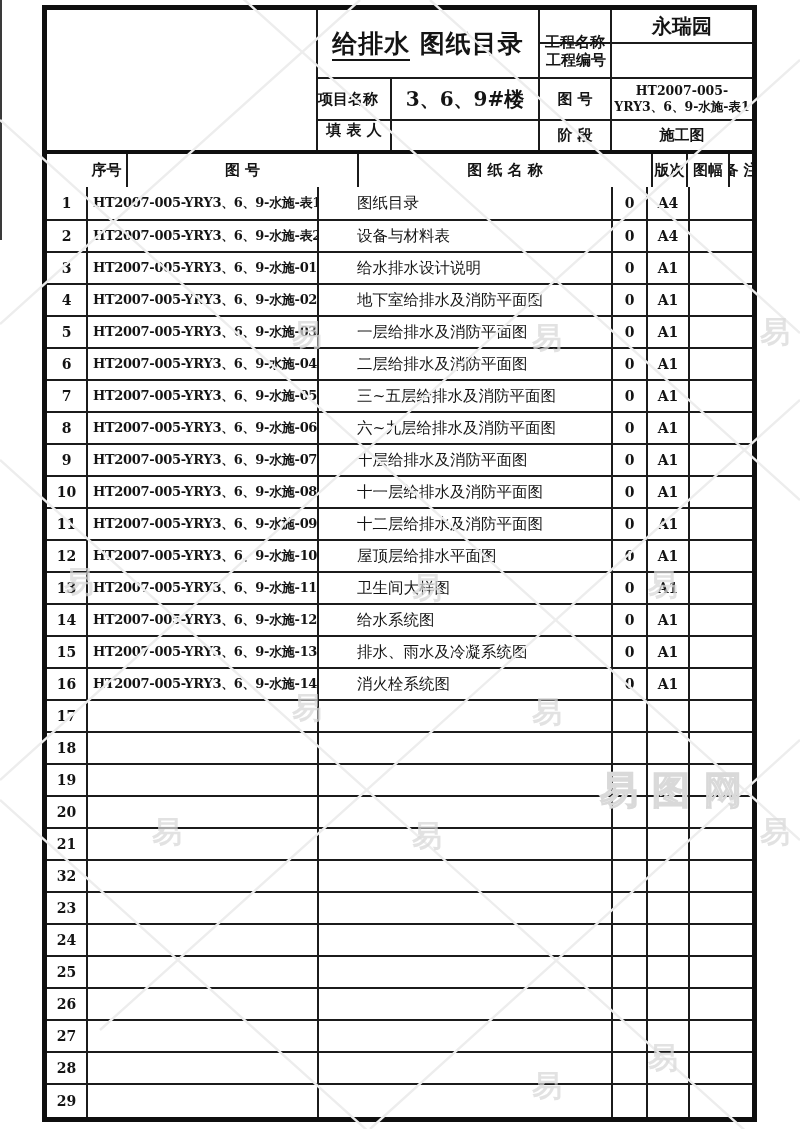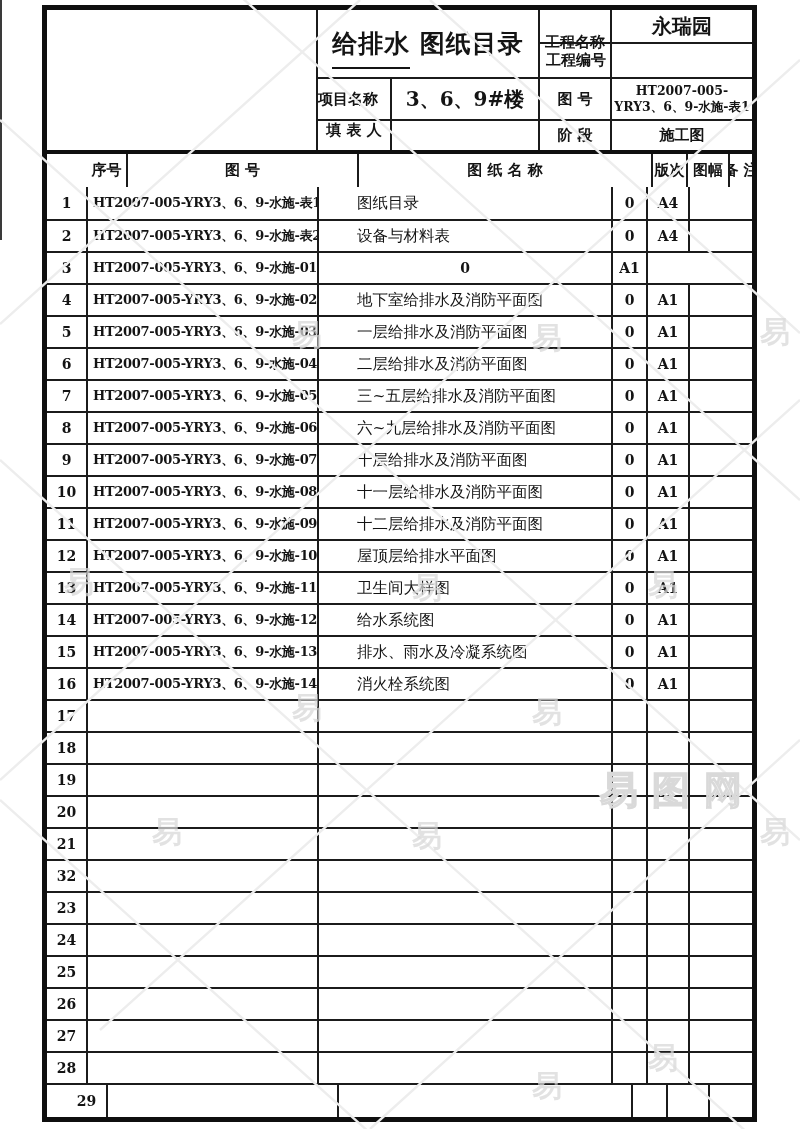--- a/index.html
+++ b/index.html
@@ -24,33 +24,33 @@
     z-index:1;
   }
 
   
   .header-zone { position:absolute; left:0; top:0; right:0; height:140px; }
   .hz-line { position:absolute; background:#1b1b1b; }
   .hz-cell { position:absolute; display:flex; align-items:center; justify-content:center; text-align:center; }
   .hz-label { font-weight:bold; font-size:15px; }
   .hz-value { font-weight:bold; font-size:20px; }
   .sheet-title { font-size:25px; font-weight:bold; letter-spacing:1px; white-space:nowrap; }
-  .sheet-title .u { border-bottom:2px solid #141414; padding-bottom:9px; }
+  .sheet-title .u { border-bottom:2px solid #141414; padding-bottom:1px; }
   .drawing-no-value { font-size:12.5px; line-height:1.25; padding:0 2px; }
 
   
   .table-zone {
     position:absolute; left:0; top:140px; right:0; bottom:0;
     border-top:4px solid #0f0f0f;
     display:flex; flex-direction:column;
   }
   .trow { display:grid; grid-template-columns:41px 231px 294px 35px 42px 1fr; height:32px; flex:0 0 auto; }
   .trow.head { height:33px;margin-left:40px; }
   .trow + .trow { border-top:2px solid #1b1b1b; }
-  .trow:last-child { flex:1 1 auto;padding-left:20px; }
+  .trow:last-child { flex:1 1 auto; }
   .td { border-right:2px solid #1b1b1b; display:flex; align-items:center; overflow:hidden; white-space:nowrap; }
   .td:last-child { border-right:none; }
   .td.center { justify-content:center; }
   .col-head { font-weight:bold; font-size:15px; }
   .cell-no { font-weight:bold; font-size:14px; }
   .cell-code { font-weight:bold; font-size:13px; padding-left:5px; letter-spacing:-0.3px; }
   .cell-name { font-size:15.5px; padding-left:38px; }
   .cell-rev, .cell-size { font-weight:bold; font-size:14px; }
 
   
@@ -124,20 +124,21 @@
           </div><div class="trow">
             <div class="td cell-no center">2</div>
             <div class="td cell-code">HT2007-005-YRY3、6、9-水施-表2</div>
             <div class="td cell-name">设备与材料表</div>
             <div class="td cell-rev center">0</div>
             <div class="td cell-size center">A4</div>
             <div class="td cell-note"></div>
           </div><div class="trow">
             <div class="td cell-no center">3</div>
             <div class="td cell-code">HT2007-005-YRY3、6、9-水施-01</div>
+            <div class="td cell-name">给水排水设计说明</div>
             <div class="td cell-rev center">0</div>
             <div class="td cell-size center">A1</div>
             <div class="td cell-note"></div>
           </div><div class="trow">
             <div class="td cell-no center">4</div>
             <div class="td cell-code">HT2007-005-YRY3、6、9-水施-02</div>
             <div class="td cell-name">地下室给排水及消防平面图</div>
             <div class="td cell-rev center">0</div>
             <div class="td cell-size center">A1</div>
             <div class="td cell-note"></div>

